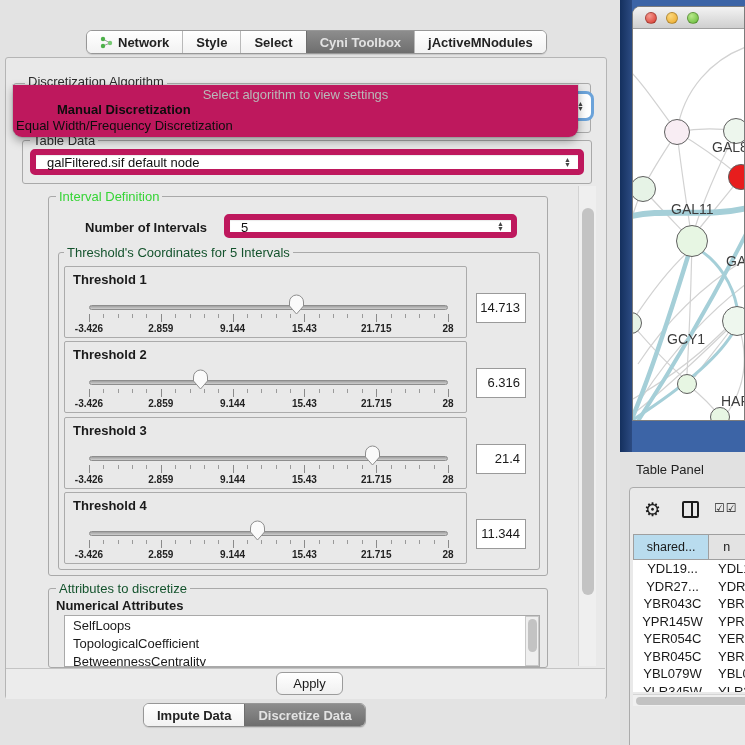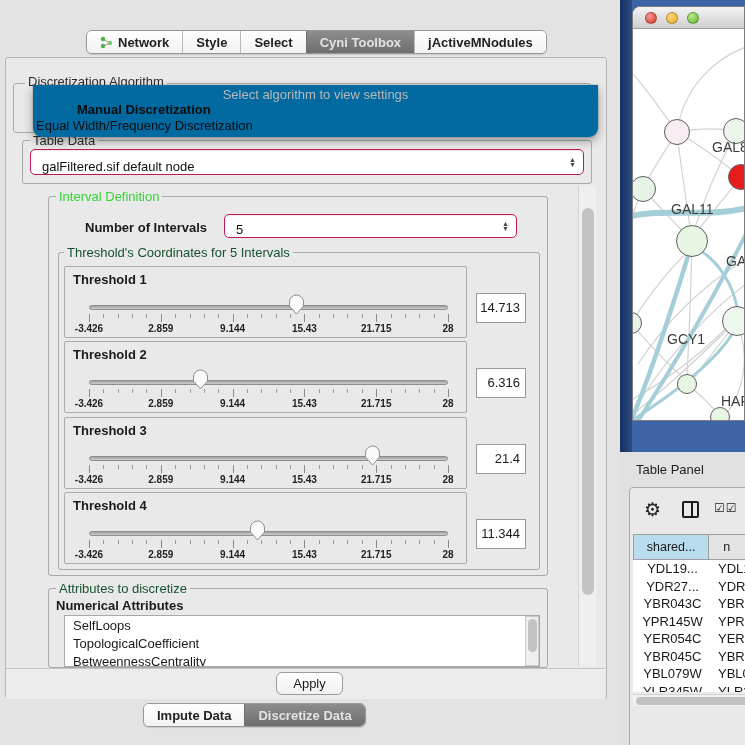--- a/index.html
+++ b/index.html
@@ -26,33 +26,33 @@
   .content-panel { position:absolute; left:5px; top:57px; width:602px; height:642px;
     background:#e9e9e9; border:1px solid #b5b5b5; border-radius:3px; }
 
   .groupbox { position:absolute; border:1px solid #a9a9a9; border-radius:3px; }
   .grouptitle { position:absolute; font-size:13px; background:#e9e9e9; padding:0 3px; white-space:nowrap; z-index:5; }
   .gt-dark { color:#2b2b2b; }
   .gt-green { color:#35d435; }
   .gt-blue  { color:#14532d; }
 
   
-  .combo { position:absolute; background:#fff; border:1px solid #be185d; border-radius:5px;
-    box-shadow:inset 0 1px 1px rgba(0,0,0,.08); display:flex; align-items:flex-end; }
+  .combo { position:absolute; background:#fff; border:6px solid #be185d; border-radius:5px;
+    box-shadow:inset 0 1px 1px rgba(0,0,0,.08); display:flex; align-items:flex-start; }
   .combo .val { padding-left:11px; font-size:13px; color:#111; flex:1; }
   .stepper { position:absolute; right:7px; top:50%; transform:translateY(-50%); display:flex; flex-direction:column; line-height:5px; }
   .stepper span { font-size:7px; color:#444; }
 
   
   .focus-frag { position:absolute; left:560px; top:91px; width:34px; height:30px;
     border:3px solid #6ba3da; border-radius:8px; background:#fff; z-index:20; }
 
   
-  .popup { position:absolute; left:13px; top:85px; width:565px; height:52px; background:#0369a1;
-    border-radius:0 0 9px 9px; box-shadow:0 4px 10px rgba(0,0,0,.35), 0 0 0 1px rgba(0,0,0,.08); z-index:40;margin-left:20px; }
+  .popup { position:absolute; left:13px; top:85px; width:565px; height:52px; background:#be185d;
+    border-radius:0 0 9px 9px; box-shadow:0 4px 10px rgba(0,0,0,.35), 0 0 0 1px rgba(0,0,0,.08); z-index:40; }
   .popup .ph { text-align:center; color:#b9b9b9; font-size:13px; padding-top:2px; height:17px; }
   .popup .opt { font-size:13px; color:#0d0d0d; padding-left:3px; height:16px; }
   .popup .opt.b { font-weight:bold;padding-left:44px; }
 
   
   .vtrack { position:absolute; background:#efefef; border-left:1px solid #d2d2d2; }
   .vthumb { position:absolute; background:#c3c3c3; border-radius:7px; }
 
   
   .thr { position:absolute; left:64px; width:403px; height:72px; background:#e9e9e9; border:1px solid #ababab; border-radius:2px; }

